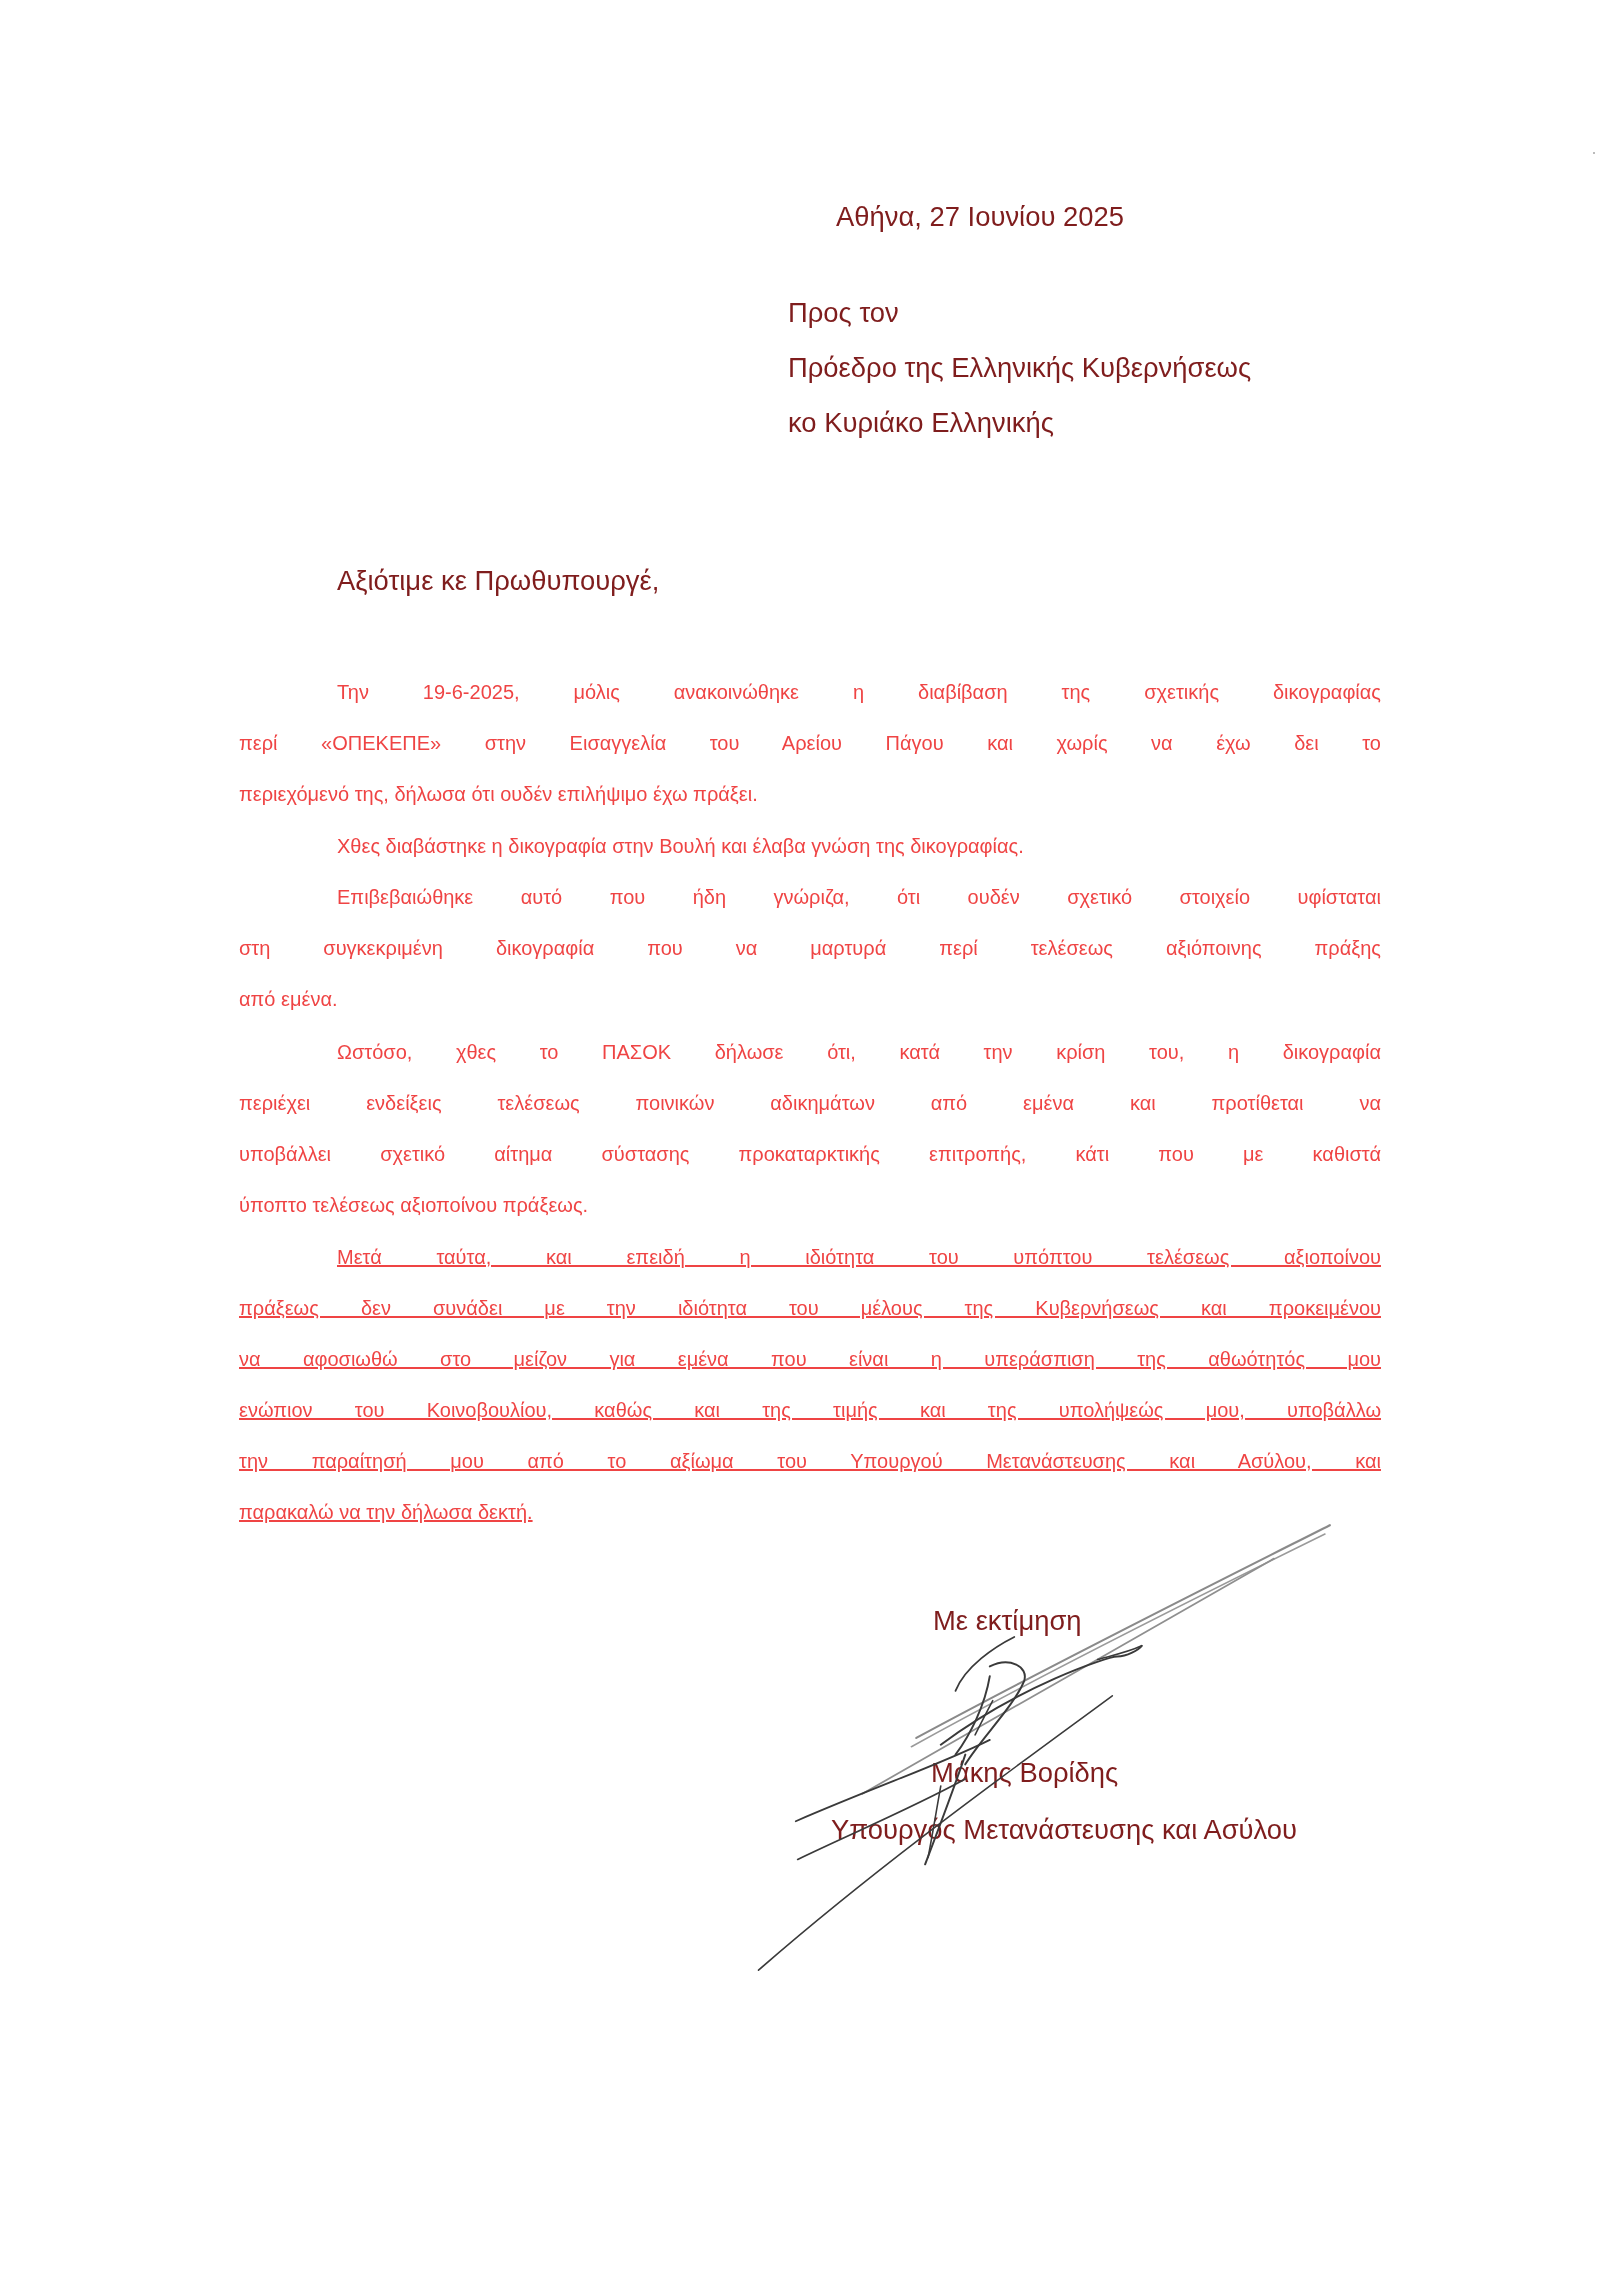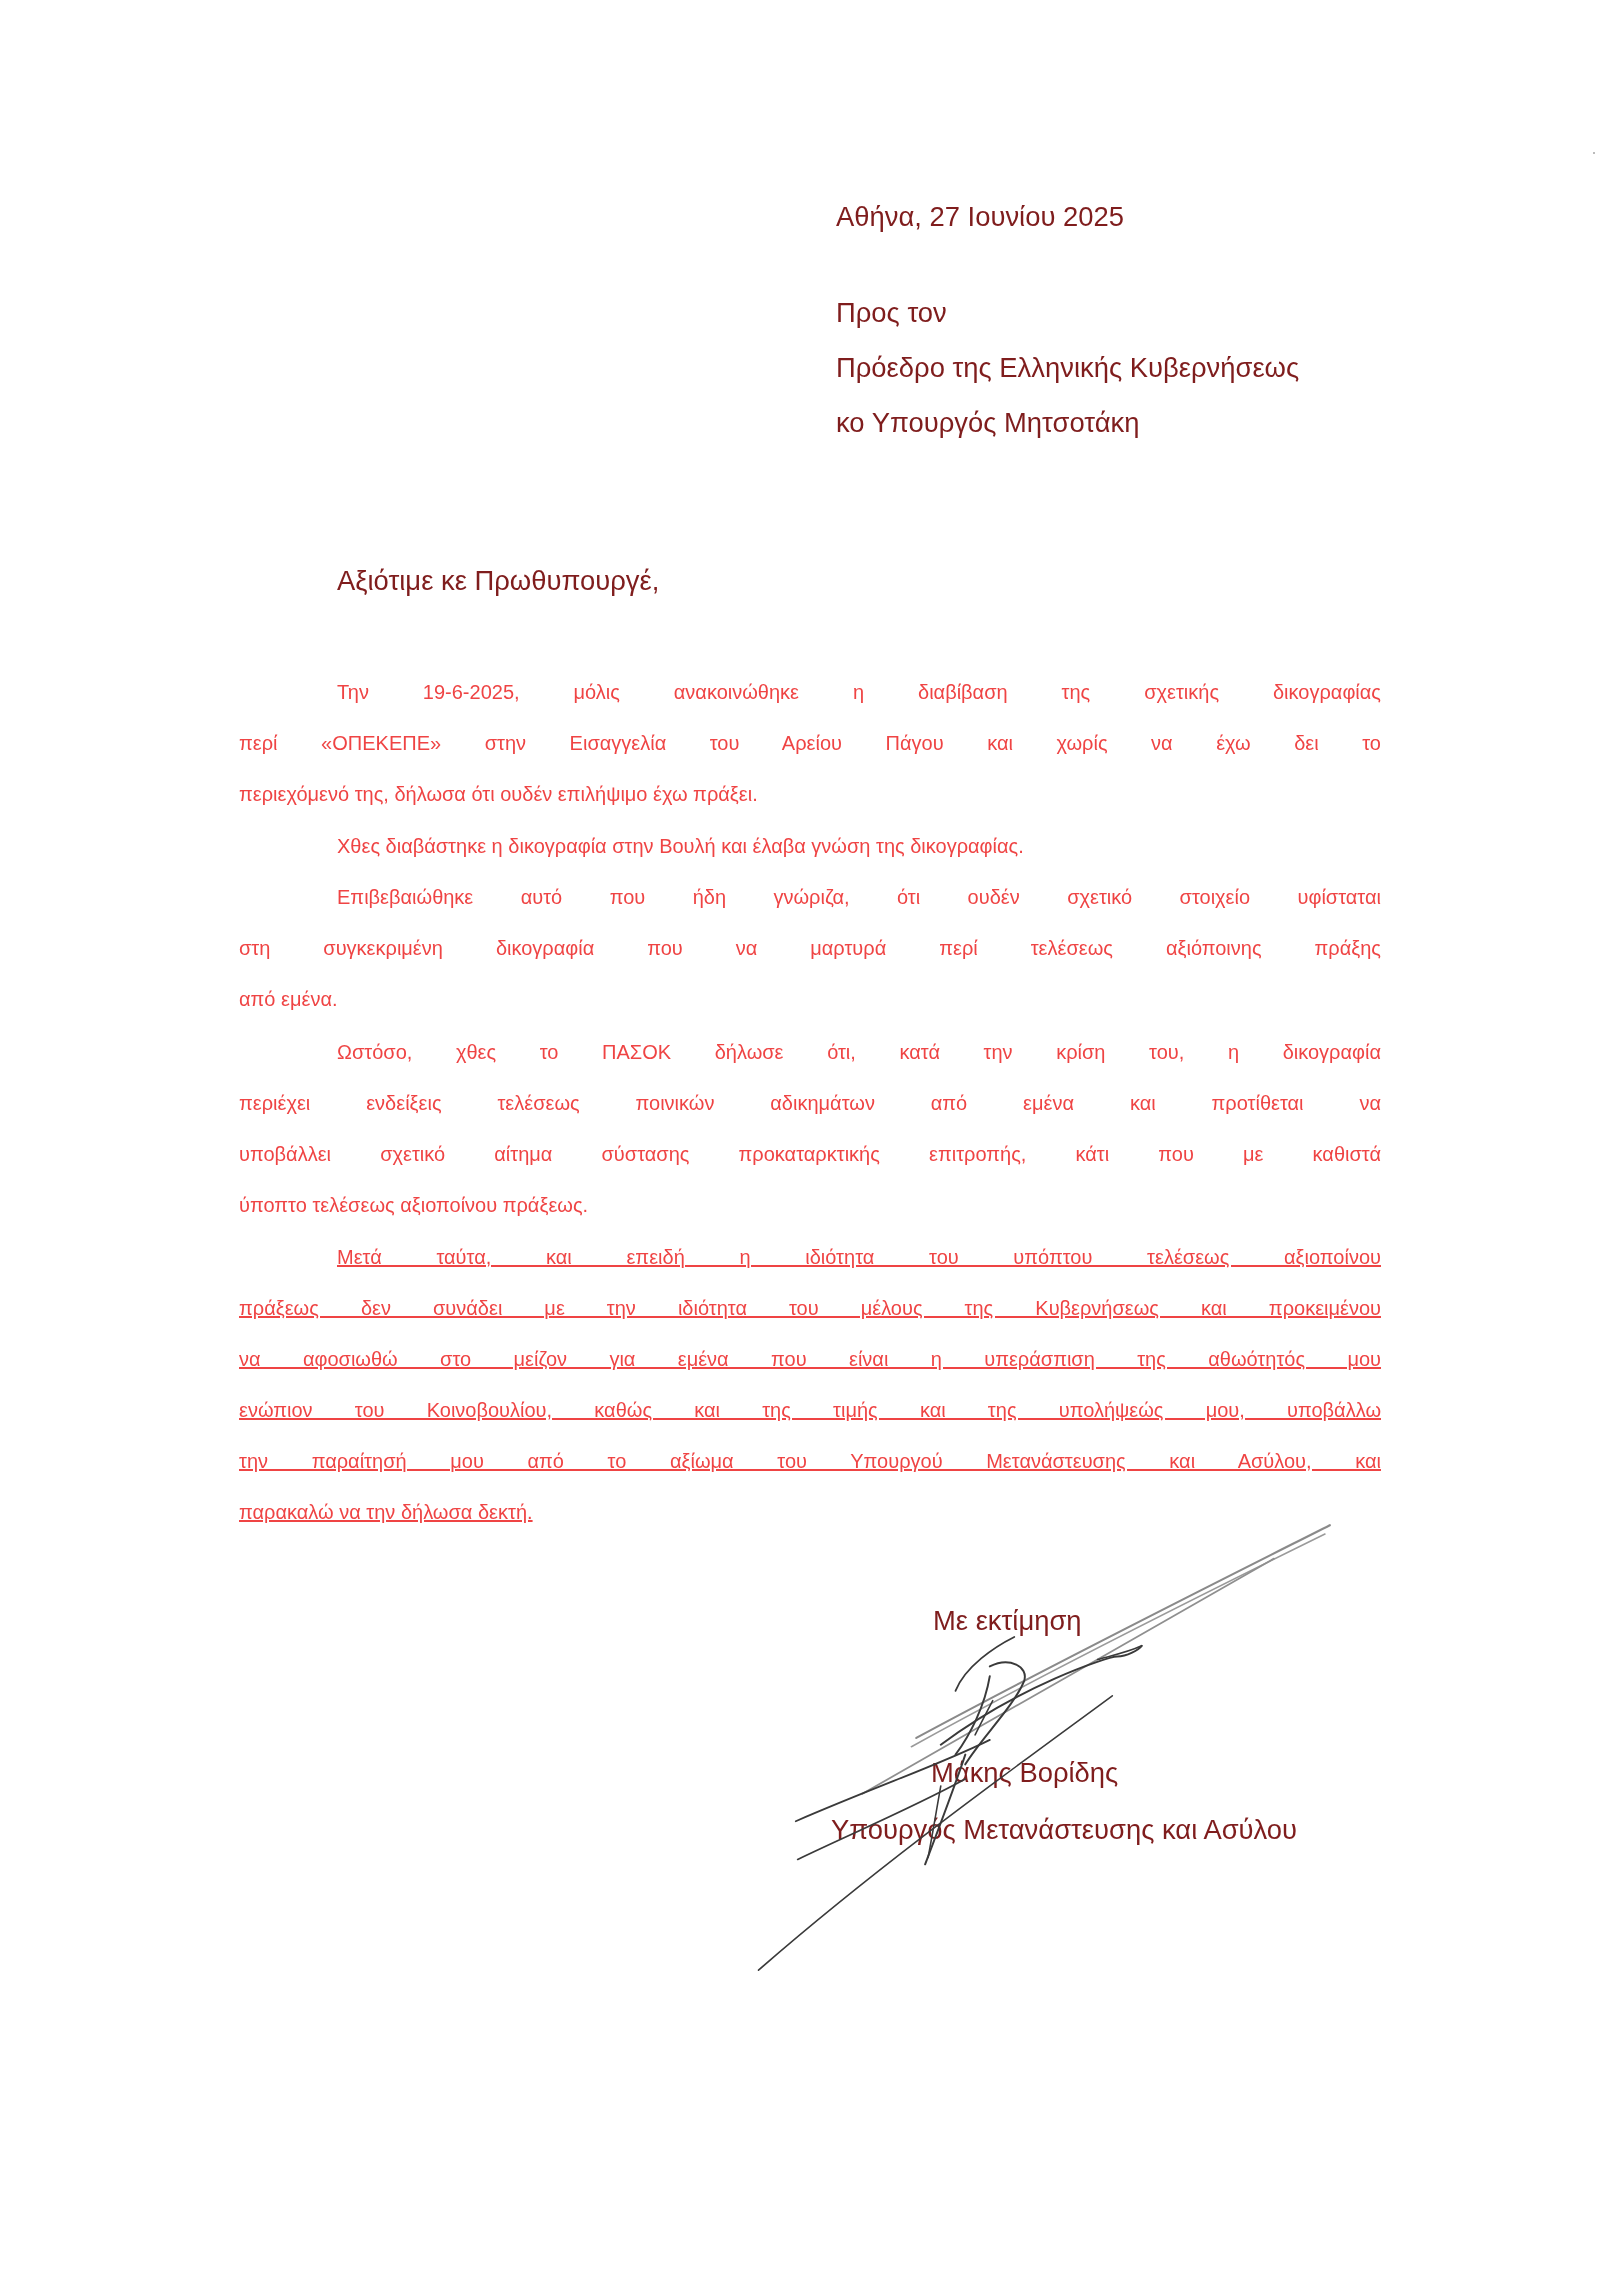--- a/index.html
+++ b/index.html
@@ -23,21 +23,21 @@
       background: #ffffff;
     }
     .txt {
       position: absolute;
       font-size: 27.4px;
       line-height: 1;
       white-space: nowrap;
       color: #7f1d1d;
     }
     .date { left: 836px; top: 203px; }
-    .recipient-line { left: 836px; }
+    .recipient-line { left: 788px; }
     .salutation { left: 337px; top: 567px; }
 
     .body {
       position: absolute;
       left: 239px;
       width: 1142px;
       font-size: 20px;
       line-height: 51px;
       color: #ef4444;
     }
@@ -80,21 +80,21 @@
   </style>
 </head>
 <body>
 
 <div class="page">
 
   <div class="txt date">Αθήνα, 27 Ιουνίου 2025</div>
 
   <div class="txt recipient-line" style="top:299px;">Προς τον</div>
   <div class="txt recipient-line" style="top:354px;">Πρόεδρο της Ελληνικής Κυβερνήσεως</div>
-  <div class="txt recipient-line" style="top:409px;">κο Υπουργός Μητσοτάκη</div>
+  <div class="txt recipient-line" style="top:409px;">κο Κυριάκο Ελληνικής</div>
 
   <div class="txt salutation">Αξιότιμε κε Πρωθυπουργέ,</div>
 
   <div class="body" style="top:667px;">
     <p class="para">
       <span class="ln first">Την 19-6-2025, μόλις ανακοινώθηκε η διαβίβαση της σχετικής δικογραφίας</span>
       <span class="ln">περί «ΟΠΕΚΕΠΕ» στην Εισαγγελία του Αρείου Πάγου και χωρίς να έχω δει το</span>
       <span class="ln last">περιεχόμενό της, δήλωσα ότι ουδέν επιλήψιμο έχω πράξει.</span>
     </p>
   </div>

